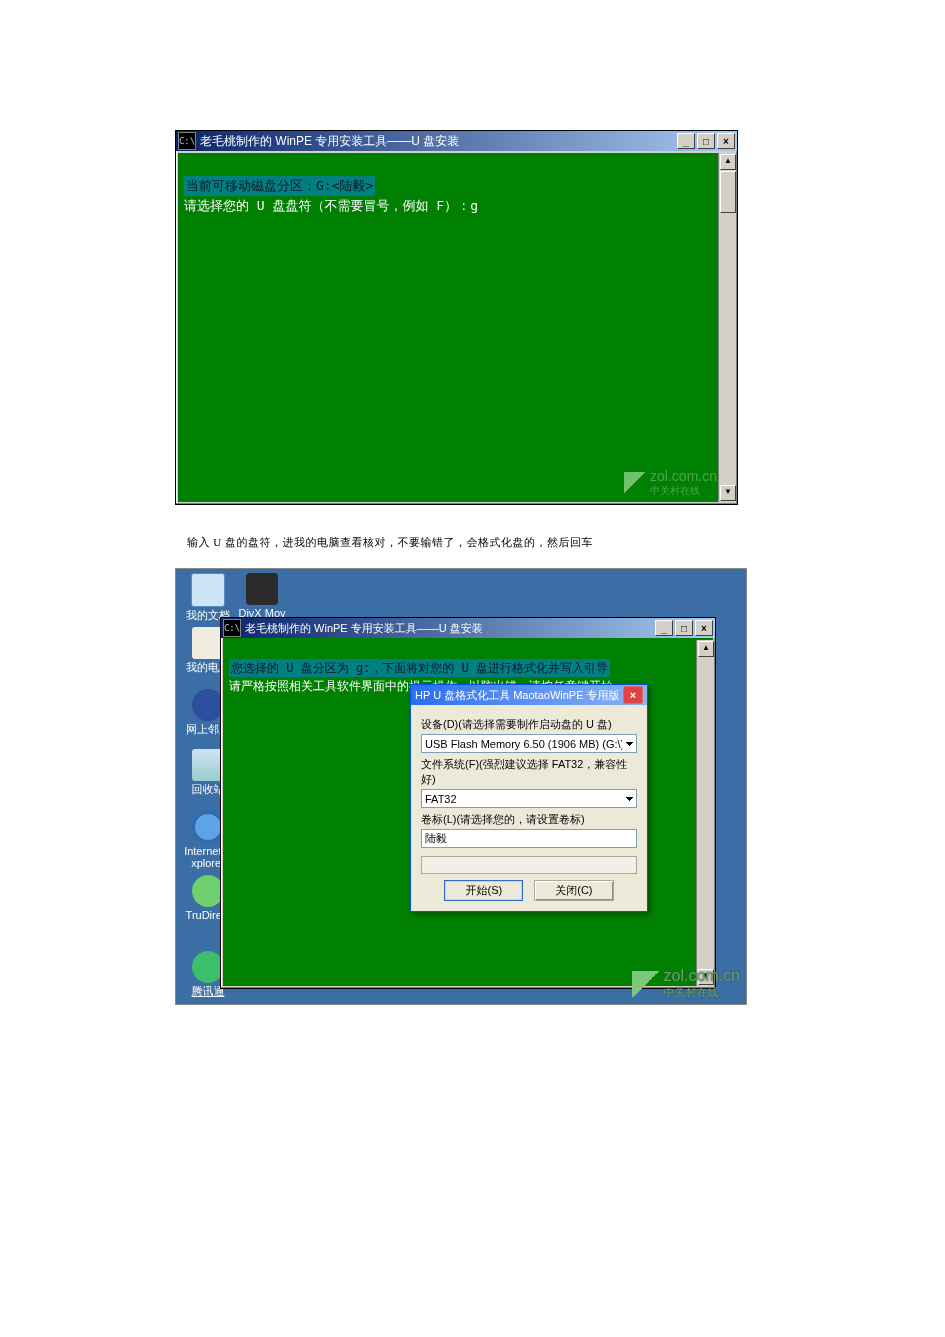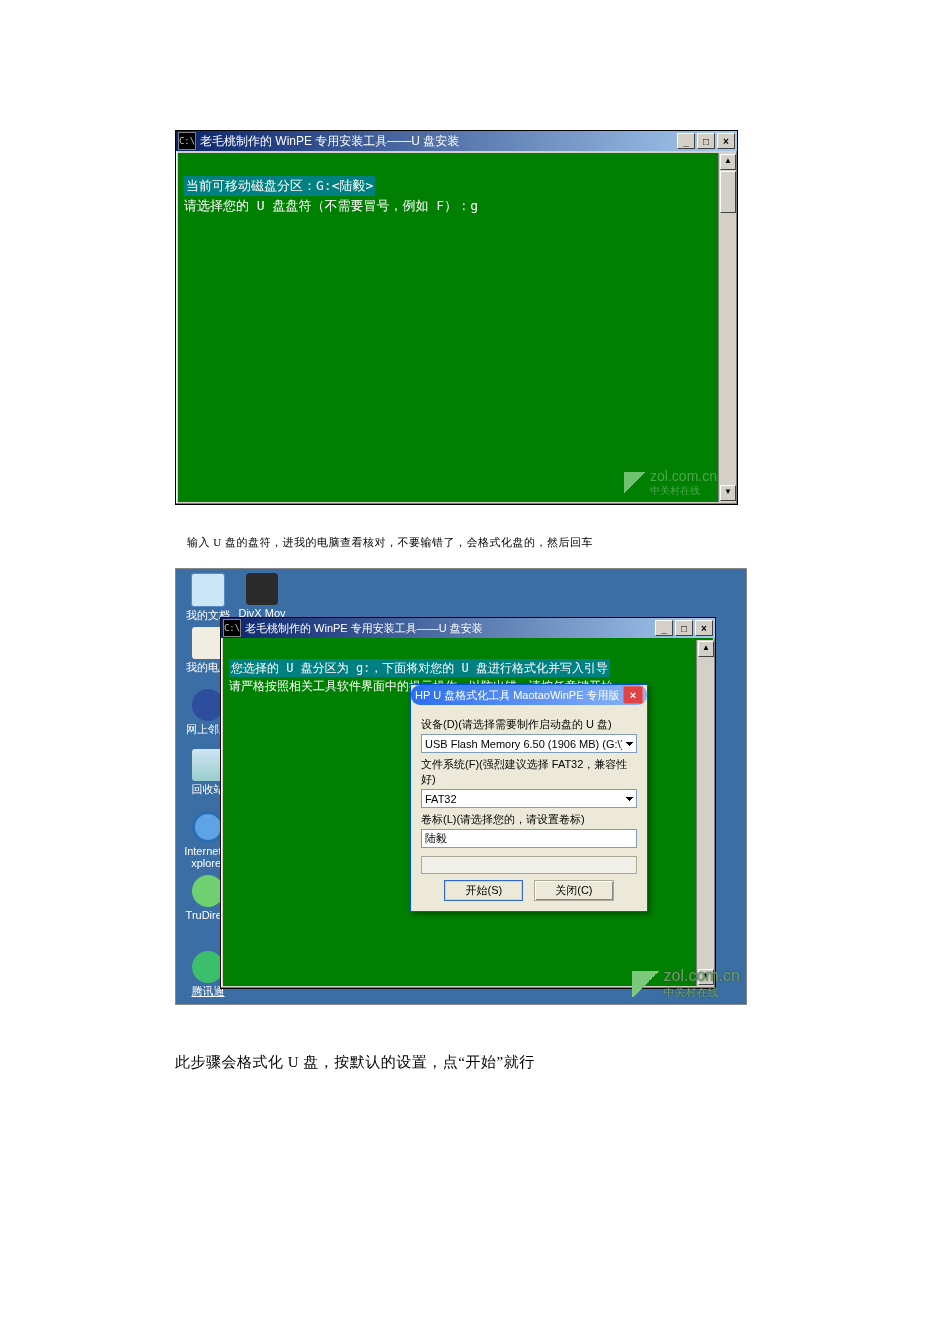--- a/index.html
+++ b/index.html
@@ -70,21 +70,21 @@
     color: #fff;
     font-family: "NSimSun", "SimSun", monospace;
     font-size: 13px;
     line-height: 20px;
     padding: 3px 6px;
     white-space: pre;
     overflow: hidden;
   }
   .console-body .hl {
     background: #008080;
-    color: #ffffff;
+    color: #0f172a;
     display: inline-block;
     padding: 0 2px;
   }
   .scroll-track {
     position: absolute;
     top: 22px; right: 2px; bottom: 2px;
     width: 16px;
     background: #d4d0c8;
     border-left: 1px solid #808080;
   }
@@ -195,21 +195,20 @@
     font-size: 11px;
     color: #000;
   }
   .dlg-title {
     background: linear-gradient(90deg,#2a6ef0,#8cb4f5);
     color: #fff;
     height: 20px;
     display: flex; align-items: center;
     padding: 0 4px;
     font-size: 11px;
-    border-radius: 9px;
   }
   .dlg-title .t { flex: 1; }
   .dlg-close {
     width: 18px; height: 16px;
     background: #e04343;
     color: #fff;
     display: inline-flex; align-items: center; justify-content: center;
     font-family: Arial; font-weight: bold; font-size: 11px;
     border: 1px solid #fff3;
     border-radius: 2px;
@@ -391,15 +390,14 @@
 
     <div class="watermark2">
       <span class="z"></span>
       <span>
         <span>zol.com.cn</span>
         <span class="wm-sub">中关村在线</span>
       </span>
     </div>
   </div>
 
-  <p class="caption2">此步骤会格式化 U 盘，按默认的设置，点“开始”就行</p>
 
 </div>
 
 </body></html>

